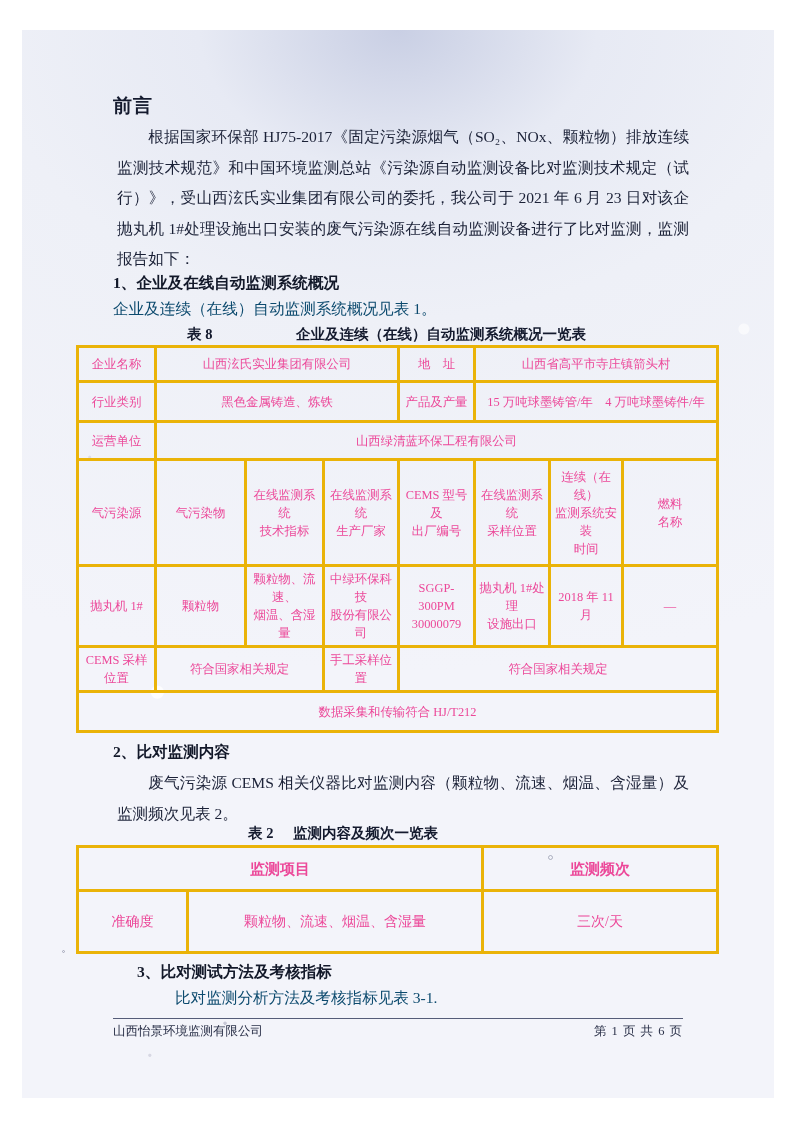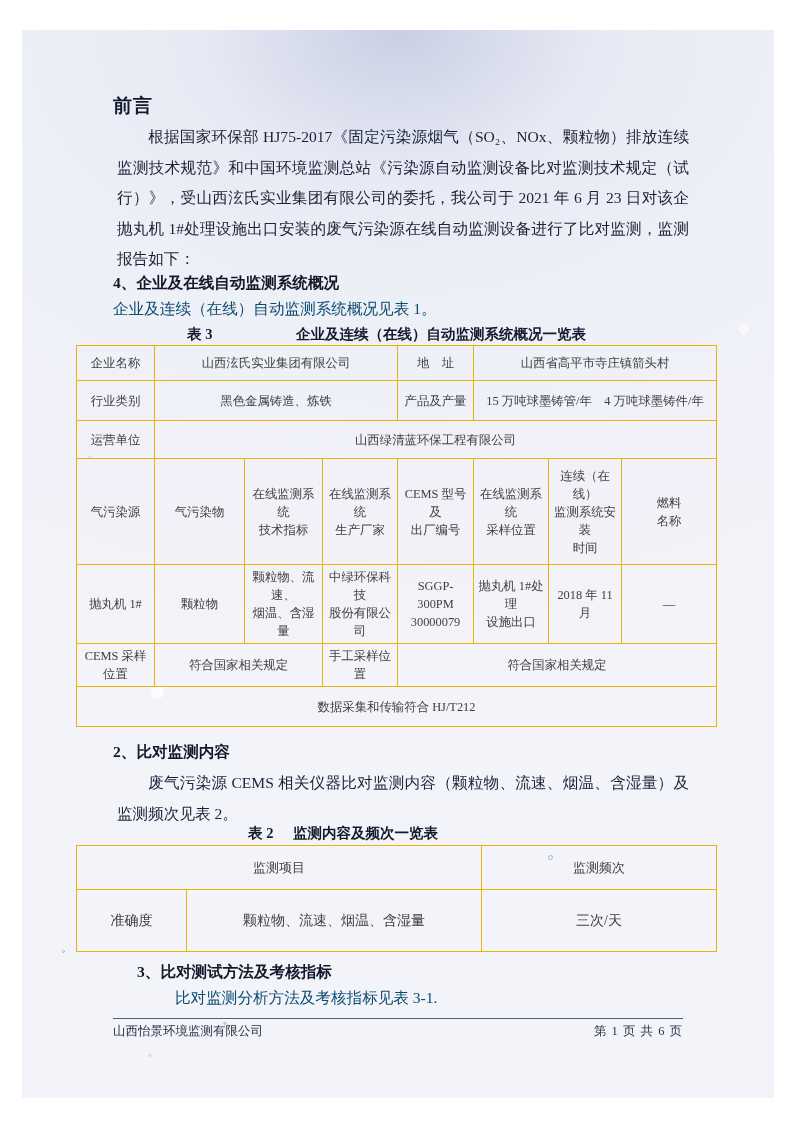--- a/index.html
+++ b/index.html
@@ -93,31 +93,31 @@
     white-space: nowrap;
   }
 
   table.doc {
     position: absolute;
     border-collapse: collapse;
     table-layout: fixed;
     background: transparent;
   }
   table.doc td {
-    border: 1px solid #eab308;
+    border: 3px solid #eab308;
     text-align: center;
     vertical-align: middle;
     font-size: 12.4px;
     line-height: 18px;
-    color: #404040;
+    color: #ec4899;
     padding: 3px 2px;
     font-family: "Liberation Serif", "DejaVu Serif", serif;
   }
   table#table2 td { font-size: 14px; }
-  table#table2 td.hd { font-weight: normal; font-size: 13px; padding: 9px 2px; }
+  table#table2 td.hd { font-weight: bold; font-size: 15px; padding: 9px 2px; }
 
   .speck-dot {
     position: absolute;
     width: 5px; height: 5px;
     border: 1px solid rgba(120,125,150,.55);
     border-radius: 50%;
     background: transparent;
   }
 
   .footer-rule {
@@ -142,24 +142,24 @@
 
 <div class="sheet"></div>
 
 <div class="page">
 
   <div class="content">
     <h1 class="preface">前言</h1>
 
     <div class="para indent" style="top:122px;">根据国家环保部 HJ75-2017《固定污染源烟气（SO₂、NOx、颗粒物）排放连续监测技术规范》和中国环境监测总站《污染源自动监测设备比对监测技术规定（试行）》，受山西泫氏实业集团有限公司的委托，我公司于 2021 年 6 月 23 日对该企抛丸机 1#处理设施出口安装的废气污染源在线自动监测设备进行了比对监测，监测报告如下：</div>
 
-    <div class="sec-head" style="top:273px;">4、企业及在线自动监测系统概况</div>
+    <div class="sec-head" style="top:273px;">1、企业及在线自动监测系统概况</div>
     <div class="sub-line" style="top:299px;">企业及连续（在线）自动监测系统概况见表 1。</div>
 
-    <div class="tbl-caption" style="top:325px; left:74px;">表 3</div>
+    <div class="tbl-caption" style="top:325px; left:74px;">表 8</div>
     <div class="tbl-caption" style="top:325px; left:183px;">企业及连续（在线）自动监测系统概况一览表</div>
   </div>
 
   <table class="doc" id="table1" style="left:76px; top:345px; width:640px;">
     <colgroup>
       <col style="width:78px">
         <col style="width:90px">
         <col style="width:78px">
       <col style="width:75px">
         <col style="width:76px">

